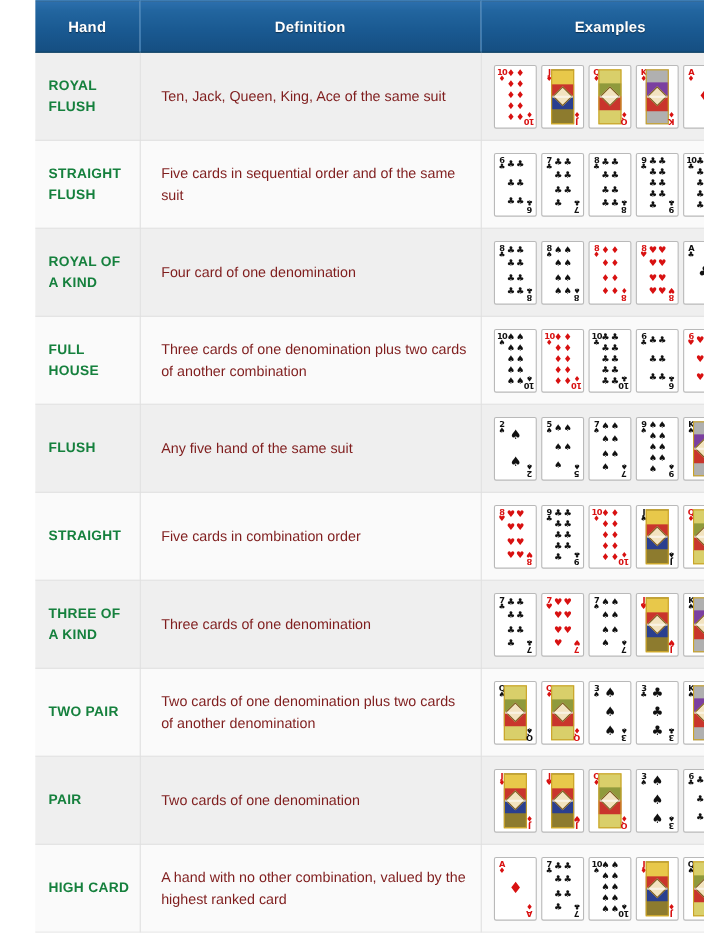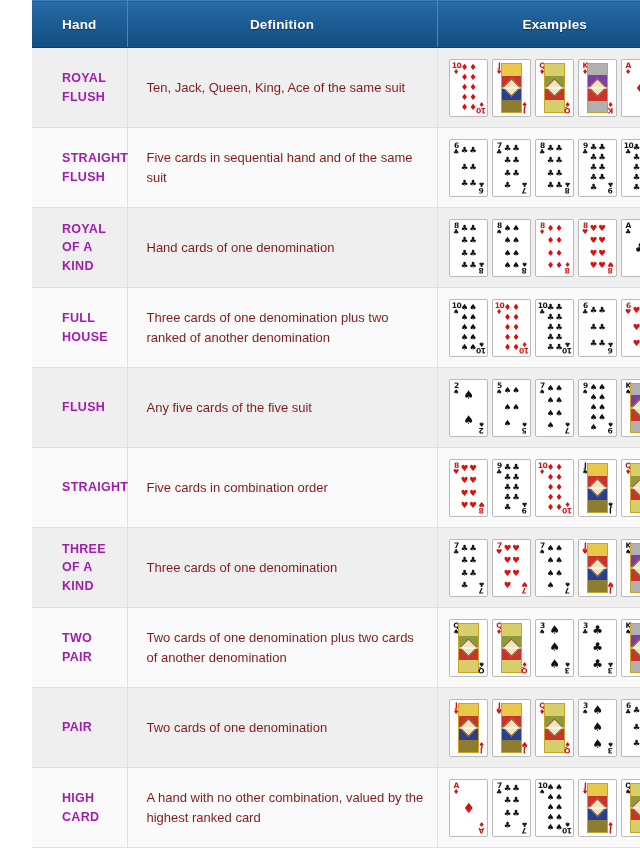--- a/index.html
+++ b/index.html
@@ -61,25 +61,25 @@
   tbody td {
     padding: 0;
     vertical-align: middle;
     border-bottom: 1px solid #e0e0e0;
     border-right: 1px solid #e0e0e0;
   }
   tbody td:last-child { border-right: none; }
   tbody tr:last-child td { border-bottom: 1px solid #e0e0e0; }
 
   .hand-cell {
-    padding-left: 30px;
+    padding-left: 12px;
     padding-right: 6px;
     font-size: 12.5px;
     font-weight: bold;
-    color: #a21caf;
+    color: #15803d;
     line-height: 1.45;
     letter-spacing: 0.3px;
   }
   .def-cell {
     padding-left: 19px;
     padding-right: 12px;
     font-size: 13px;
     color: #7f1d1d;
     line-height: 1.5;
   }
@@ -277,21 +277,21 @@
                 <div class="corner br red">
                   <span class="r">A</span>
                   <span class="s">♦</span>
                 </div>
               </div>
             </div>
           </td>
         </tr>
         <tr class="main">
           <td class="hand-cell">STRAIGHT FLUSH</td>
-          <td class="def-cell">Five cards in sequential hand and of the same suit</td>
+          <td class="def-cell">Five cards in sequential order and of the same suit</td>
           <td class="ex-cell">
             <div class="hand-row">
               <div class="pcard" aria-label="6 of clubs">
                 <div class="corner tl black">
                   <span class="r">6</span>
                   <span class="s">♣</span>
                 </div>
                 <div class="black" style="position:absolute;inset:0;">
                   <div class="pips">
                     <span>♣</span>
@@ -395,21 +395,21 @@
                 <div class="corner br black">
                   <span class="r">10</span>
                   <span class="s">♣</span>
                 </div>
               </div>
             </div>
           </td>
         </tr>
         <tr class="alt">
           <td class="hand-cell">ROYAL OF A KIND</td>
-          <td class="def-cell">Hand cards of one denomination</td>
+          <td class="def-cell">Four card of one denomination</td>
           <td class="ex-cell">
             <div class="hand-row">
               <div class="pcard" aria-label="8 of clubs">
                 <div class="corner tl black">
                   <span class="r">8</span>
                   <span class="s">♣</span>
                 </div>
                 <div class="black" style="position:absolute;inset:0;">
                   <div class="pips">
                     <span>♣</span>
@@ -502,21 +502,21 @@
                 <div class="corner br black">
                   <span class="r">A</span>
                   <span class="s">♣</span>
                 </div>
               </div>
             </div>
           </td>
         </tr>
         <tr class="main">
           <td class="hand-cell">FULL HOUSE</td>
-          <td class="def-cell">Three cards of one denomination plus two ranked of another denomination</td>
+          <td class="def-cell">Three cards of one denomination plus two cards of another combination</td>
           <td class="ex-cell">
             <div class="hand-row">
               <div class="pcard" aria-label="10 of spades">
                 <div class="corner tl black">
                   <span class="r">10</span>
                   <span class="s">♠</span>
                 </div>
                 <div class="black" style="position:absolute;inset:0;">
                   <div class="pips">
                     <span>♠</span>
@@ -622,21 +622,21 @@
                 <div class="corner br red">
                   <span class="r">6</span>
                   <span class="s">♥</span>
                 </div>
               </div>
             </div>
           </td>
         </tr>
         <tr class="alt">
           <td class="hand-cell">FLUSH</td>
-          <td class="def-cell">Any five cards of the five suit</td>
+          <td class="def-cell">Any five hand of the same suit</td>
           <td class="ex-cell">
             <div class="hand-row">
               <div class="pcard" aria-label="2 of spades">
                 <div class="corner tl black">
                   <span class="r">2</span>
                   <span class="s">♠</span>
                 </div>
                 <div class="black" style="position:absolute;inset:0;">
                   <div class="pips cols1 big">
                     <span>♠</span>

